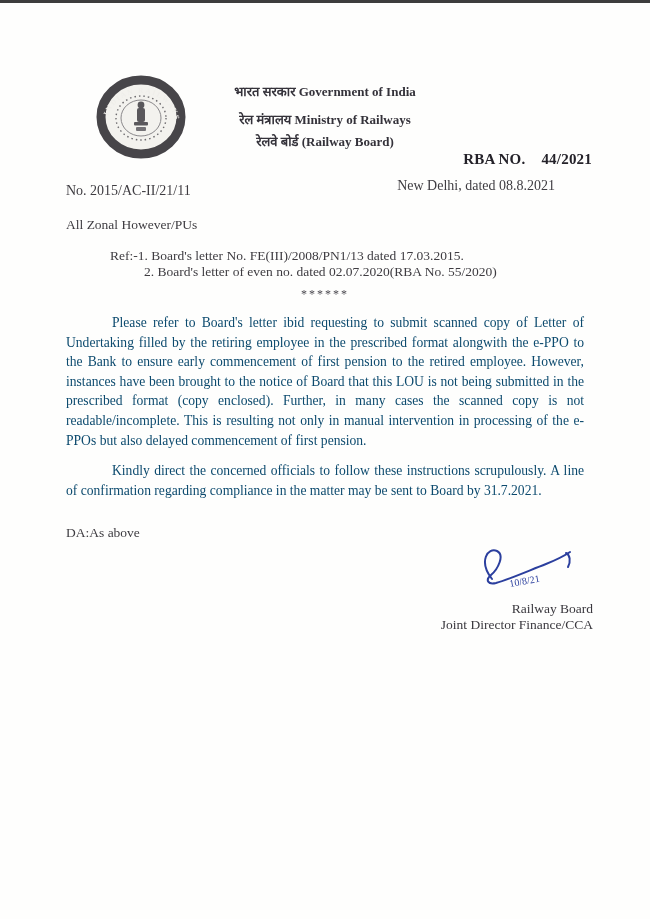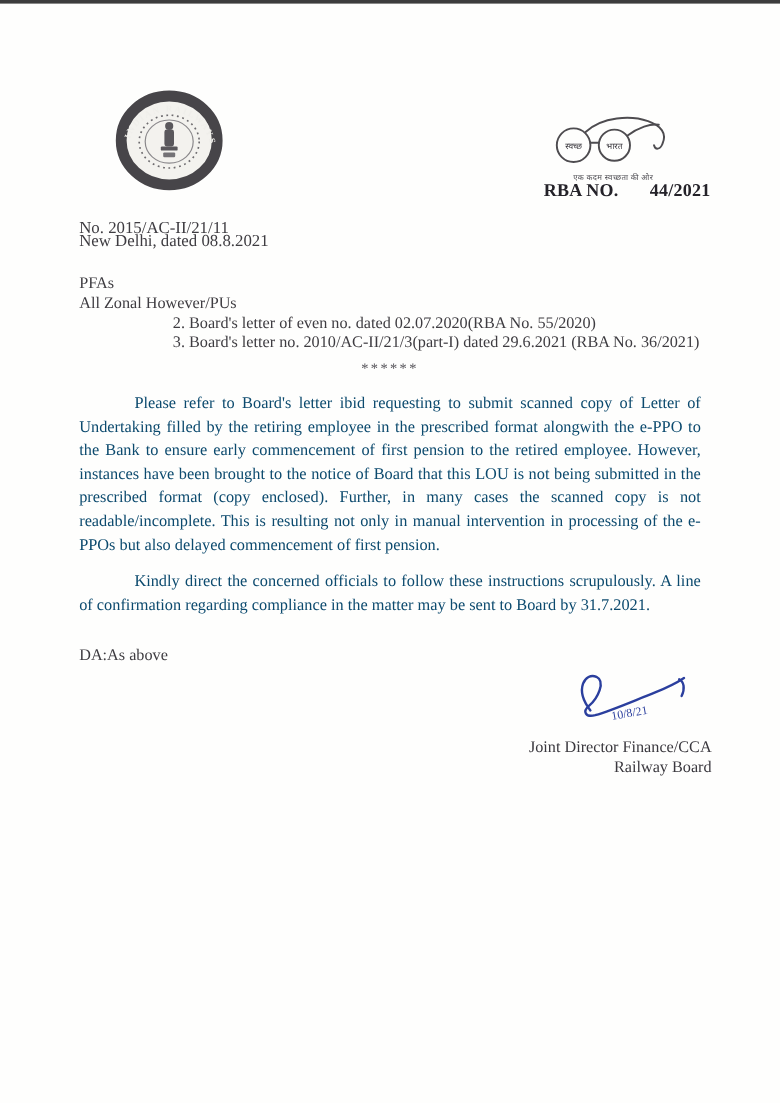--- a/index.html
+++ b/index.html
@@ -24,26 +24,26 @@
   }
   .head-line1{font-size:13px;margin-bottom:10px;}
   .head-line2{font-size:13px;margin-bottom:4px;}
   .head-line3{font-size:13px;}
   .swachh{position:absolute;left:452px;top:94px;width:118px;text-align:center;}
   .swachh-tagline{font-size:6.5px;color:#4b4a50;margin-top:-2px;letter-spacing:.3px;}
   .rba-line{
     position:absolute;right:58px;top:151px;
     font-weight:bold;font-size:15px;color:#242229;letter-spacing:.2px;
   }
-  .rba-line .rba-val{margin-left:26px;}
+  .rba-line .rba-val{margin-left:16px;}
   .head-spacer{height:183px;}
   
   .meta-row{
     display:flex;justify-content:space-between;align-items:flex-start;
-    padding:0 95px 0 66px;font-size:14px;flex-direction:column;
+    padding:0 95px 0 66px;font-size:14px;
   }
   .meta-date{margin-top:-5px;}
   
   .addressee{padding-left:66px;margin-top:17px;font-size:13.5px;line-height:17px;}
   
   .subject{
     margin:20px 0 0 128px;width:462px;
     font-size:13.5px;line-height:21px;
     display:flex;
   }
@@ -89,77 +89,67 @@
       </text>
       <ellipse cx="46" cy="44" rx="25" ry="22" fill="none" stroke="#6d6b6e" stroke-width="1.4" stroke-dasharray="1.5 3"></ellipse>
       <ellipse cx="46" cy="44" rx="20" ry="18" fill="none" stroke="#8a888b" stroke-width="1"></ellipse>
       <rect x="42" y="34" width="8" height="14" rx="2" fill="#5a585c"></rect>
       <circle cx="46" cy="31" r="3.4" fill="#5a585c"></circle>
       <rect x="39" y="48" width="14" height="3.5" rx="1" fill="#5a585c"></rect>
       <rect x="41" y="53" width="10" height="4" rx="1" fill="#747276"></rect>
     </svg>
   </div>
 
+  <div class="head-center">
+    <div class="head-line1">भारत सरकार Government of India</div>
+    <div class="head-line2">रेल मंत्रालय Ministry of Railways</div>
+    <div class="head-line3">रेलवे बोर्ड (Railway Board)</div>
+  </div>
 
-  <div class="swachh">
-    <svg width="118" height="46" viewBox="0 0 118 46">
-      <g fill="none" stroke="#4e4c50" stroke-width="1.6" stroke-linecap="round">
-        <circle cx="26" cy="27" r="14"></circle>
-        <circle cx="60" cy="27" r="13"></circle>
-        <path d="M 40 25 L 47 25"></path>
-        <path d="M 36 16 C 50 3, 74 2, 88 7 C 99 11, 104 17, 100 26 C 98 31, 94 31, 93 27"></path>
-        <path d="M 71 19 C 80 12, 90 9, 97 10"></path>
-      </g>
-      <text class="dev" x="26" y="30" text-anchor="middle" font-size="7" fill="#3c3a40">स्वच्छ</text>
-      <text class="dev" x="60" y="30" text-anchor="middle" font-size="7" fill="#3c3a40">भारत</text>
-    </svg>
-    <div class="swachh-tagline">एक कदम स्वच्छता की ओर</div>
-  </div>
 
   <div class="rba-line">
     <span>RBA NO.</span><span class="rba-val">44/2021</span>
   </div>
 
   <div class="head-spacer"></div>
 
   <div class="meta-row">
     <span class="meta-no">No. 2015/AC-II/21/11</span>
     <span class="meta-date">New Delhi, dated 08.8.2021</span>
   </div>
 
   <div class="addressee">
-    <div>PFAs</div>
     <div>All Zonal However/PUs</div>
   </div>
 
 
   <div class="refs">
+    <div class="ref-first">
+      <span>Ref:-</span><span>1. Board's letter No. FE(III)/2008/PN1/13 dated 17.03.2015.</span>
+    </div>
     <div class="ref-rest">
       <span>2. Board's letter of even no. dated 02.07.2020(RBA No. 55/2020)</span>
-    </div>
-    <div class="ref-rest">
-      <span>3. Board's letter no. 2010/AC-II/21/3(part-I) dated 29.6.2021 (RBA No. 36/2021)</span>
     </div>
     <div class="stars">******</div>
   </div>
 
   <p class="para">Please refer to Board's letter ibid requesting to submit scanned copy of Letter of Undertaking filled by the retiring employee in the prescribed format alongwith the e-PPO to the Bank to ensure early commencement of first pension to the retired employee.  However, instances have been brought to the notice of Board that this LOU is not being submitted in the prescribed format (copy enclosed).  Further, in many cases the scanned copy is not readable/incomplete.  This is resulting not only in manual intervention in processing of the e-PPOs but also delayed commencement of first pension.</p>
   <p class="para">Kindly direct the concerned officials to follow these instructions scrupulously. A line of confirmation regarding compliance in the matter may be sent to Board by 31.7.2021.</p>
 
   <div class="enclosure">DA:As above</div>
 
   <div class="sig-block">
     <div class="sig-scribble">
       <svg width="125" height="52" viewBox="0 0 125 52">
         <g fill="none" stroke="#2b3f9e" stroke-width="2" stroke-linecap="round">
           <path d="M 34 34 C 20 16, 30 2, 39 6 C 47 10, 40 24, 33 30 C 27 35, 30 40, 38 38 C 52 34, 70 26, 88 19 C 98 15, 106 11, 112 7"></path>
           <path d="M 108 8 C 112 10, 113 16, 110 22"></path>
         </g>
         <text x="52" y="42" font-size="10" fill="#2b3f9e" transform="rotate(-10 52 42)" font-family="Liberation Serif, serif">10/8/21</text>
       </svg>
     </div>
     <div class="sig-lines">
+      <div>Railway Board</div>
       <div>Joint Director Finance/CCA</div>
-      <div>Railway Board</div>
     </div>
   </div>
 
 </div>
 
 </body></html>

